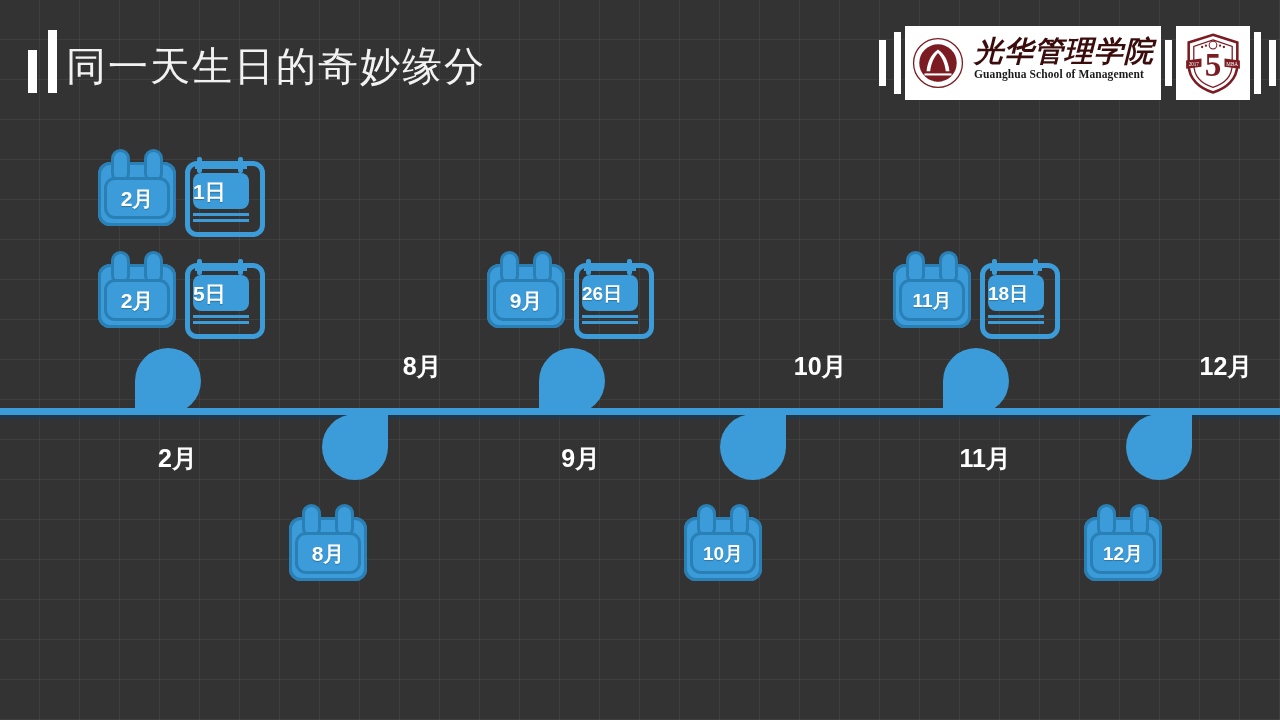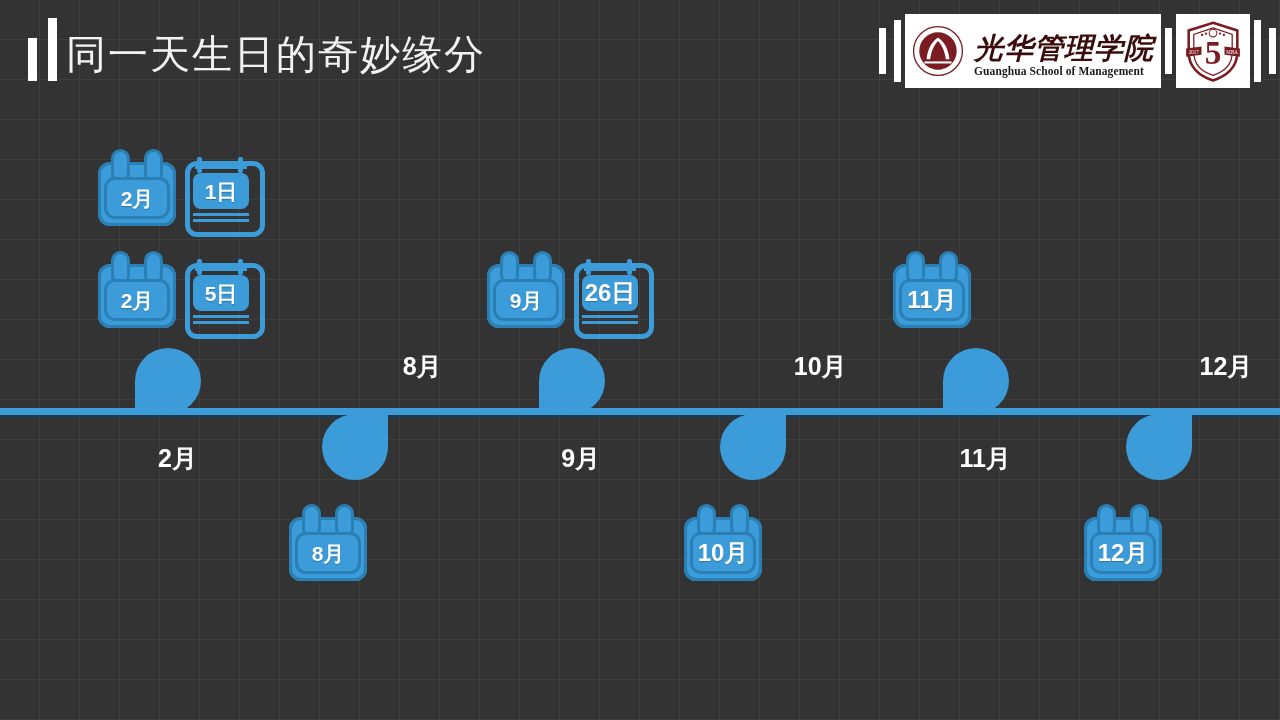--- a/index.html
+++ b/index.html
@@ -13,37 +13,37 @@
   #grid{
     position:absolute;inset:0;
     background-image:
       linear-gradient(to right, rgba(255,255,255,.055) 1px, transparent 1px),
       linear-gradient(to bottom, rgba(255,255,255,.055) 1px, transparent 1px);
     background-size:40px 40px;
     background-position:-1px -1px;
     pointer-events:none;
   }
   
-  #header{position:absolute;left:0;top:0;width:1280px;height:110px;}
+  #header{position:absolute;left:0;top:12px;width:1280px;height:110px;}
   .hbar{position:absolute;background:#ffffff;}
   #hbar-short{left:28px;top:38px;width:9px;height:43px;}
   #hbar-tall { left:48px;top:18px;width:9px;height:63px;}
   #title{
     position:absolute;left:66px;top:28px;
     color:#f2f2f2;font-size:40px;letter-spacing:2px;
     font-weight:400;line-height:52px;white-space:nowrap;
   }
   
   #logo-zone{position:absolute;right:0;top:14px;height:74px;display:flex;align-items:center;}
   .divbar{background:#ffffff;width:7px;height:46px;margin:0 4px;}
   .divbar.tall{height:62px;}
   .logo-plate{background:#ffffff;height:74px;display:flex;align-items:center;justify-content:center;}
   #logo-gh{width:252px;padding:0 2px;}
   #logo-5{width:74px;}
-  .gh-inner{display:flex;align-items:flex-end;gap:10px;}
+  .gh-inner{display:flex;align-items:flex-start;gap:10px;}
   .gh-seal{width:52px;height:52px;flex:0 0 auto;}
   .gh-txt{display:flex;flex-direction:column;align-items:flex-start;line-height:1;}
   .gh-cn{font-family:"Liberation Serif","DejaVu Serif",serif;font-size:29px;color:#3a0c0c;
          font-weight:700;letter-spacing:1px;font-style:italic;}
   .gh-en{font-family:"Liberation Serif","DejaVu Serif",serif;font-size:11.5px;color:#1a1a1a;
          font-weight:700;letter-spacing:.1px;margin-top:3px;}
   
   #axis{
     position:absolute;left:0;top:408px;width:1280px;height:7px;
     background:#3b9cd9;
@@ -82,29 +82,29 @@
   .cal-d .frame{
     position:absolute;left:2px;top:12px;width:70px;height:66px;
     border:5px solid #3b9cd9;border-radius:12px;background:transparent;
   }
   .cal-d .topbar{position:absolute;left:12px;top:16px;width:52px;height:4px;background:#3b9cd9;}
   .cal-d .tick{position:absolute;top:8px;width:5px;height:16px;background:#3b9cd9;border-radius:2px;}
   .cal-d .tick.l{left:14px;} .cal-d .tick.r{left:55px;}
   .cal-d .plate{
     position:absolute;left:10px;top:24px;width:56px;height:36px;
     background:#3b9cd9;border-radius:8px;
-    display:flex;align-items:center;justify-content:center;
+    display:flex;align-items:center;
   }
   .cal-d .rule{position:absolute;left:10px;width:56px;height:3px;background:#3b9cd9;}
   .cal-d .rule.r1{top:64px;} .cal-d .rule.r2{top:70px;}
   .caltext{
     color:#ffffff;font-size:21px;font-weight:700;line-height:1;white-space:nowrap;
     text-shadow:0 1px 1px rgba(0,0,0,.25);
   }
-  .caltext.sm{font-size:24px;}
+  .caltext.sm{font-size:19px;}
 </style>
 </head>
 <body>
 
 <div id="grid"></div>
 
 <div id="header">
   <div class="hbar" id="hbar-short"></div>
   <div class="hbar" id="hbar-tall"></div>
   <div id="title">同一天生日的奇妙缘分</div>
@@ -238,20 +238,31 @@
     </div>
     <div class="calpair" style="left: 893px; top: 254px;">
       <div class="cal cal-m">
         <div class="body"></div>
         <div class="ring l"></div>
         <div class="ring r"></div>
         <div class="plate">
           <span class="caltext sm">11月</span>
         </div>
       </div>
+      <div class="cal cal-d" style="margin-left: 7px; margin-top: -3px;">
+        <div class="frame"></div>
+        <div class="topbar"></div>
+        <div class="tick l"></div>
+        <div class="tick r"></div>
+        <div class="plate">
+          <span class="caltext sm">18日</span>
+        </div>
+        <div class="rule r1"></div>
+        <div class="rule r2"></div>
+      </div>
     </div>
     <div class="calpair" style="left: 289px; top: 507px;">
       <div class="cal cal-m">
         <div class="body"></div>
         <div class="ring l"></div>
         <div class="ring r"></div>
         <div class="plate">
           <span class="caltext">8月</span>
         </div>
       </div>

